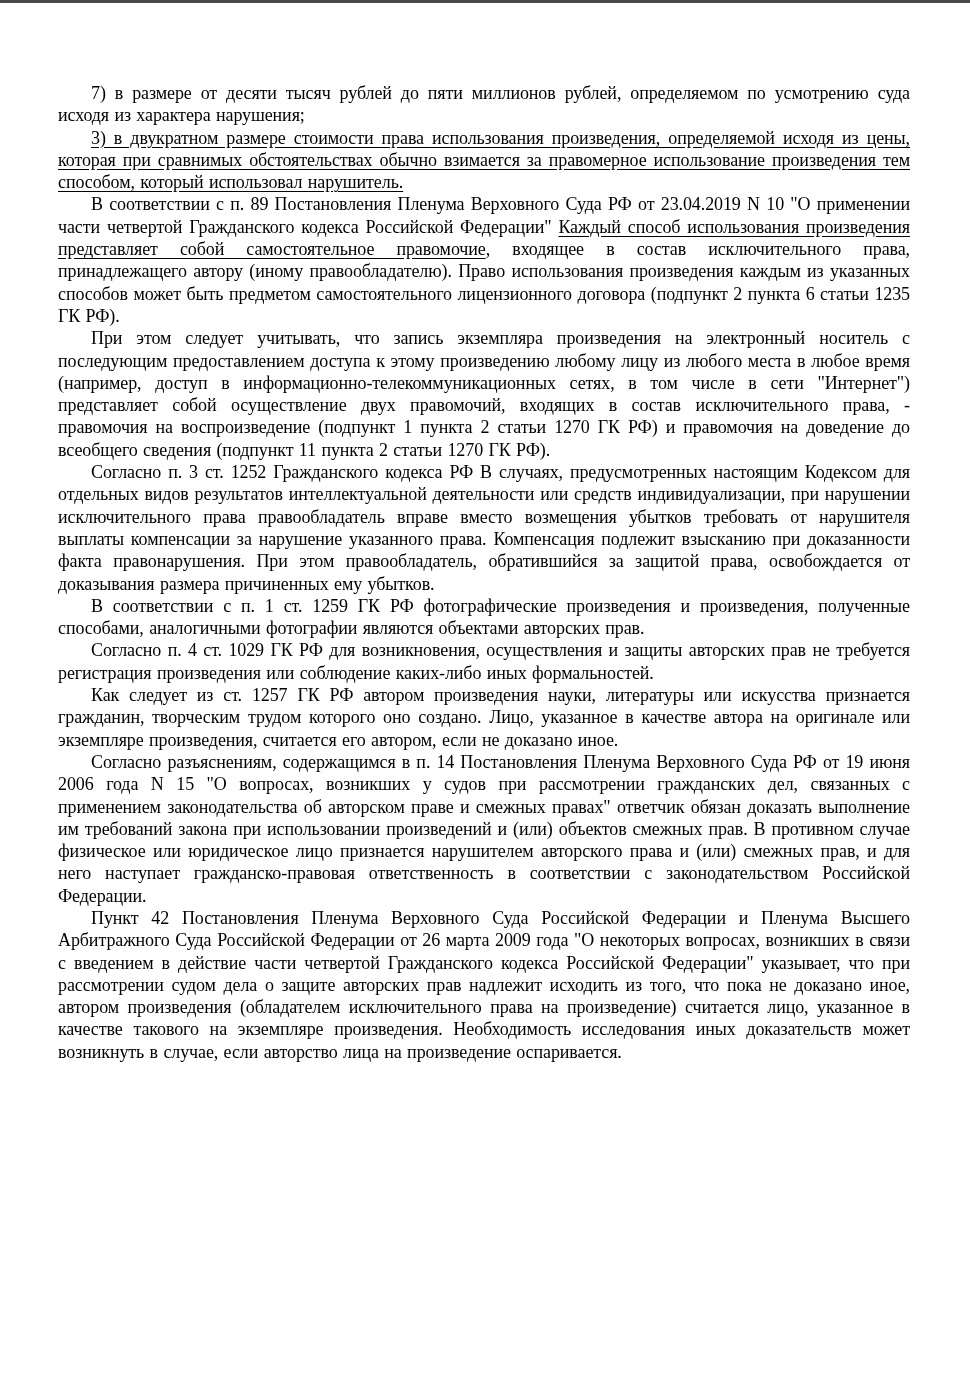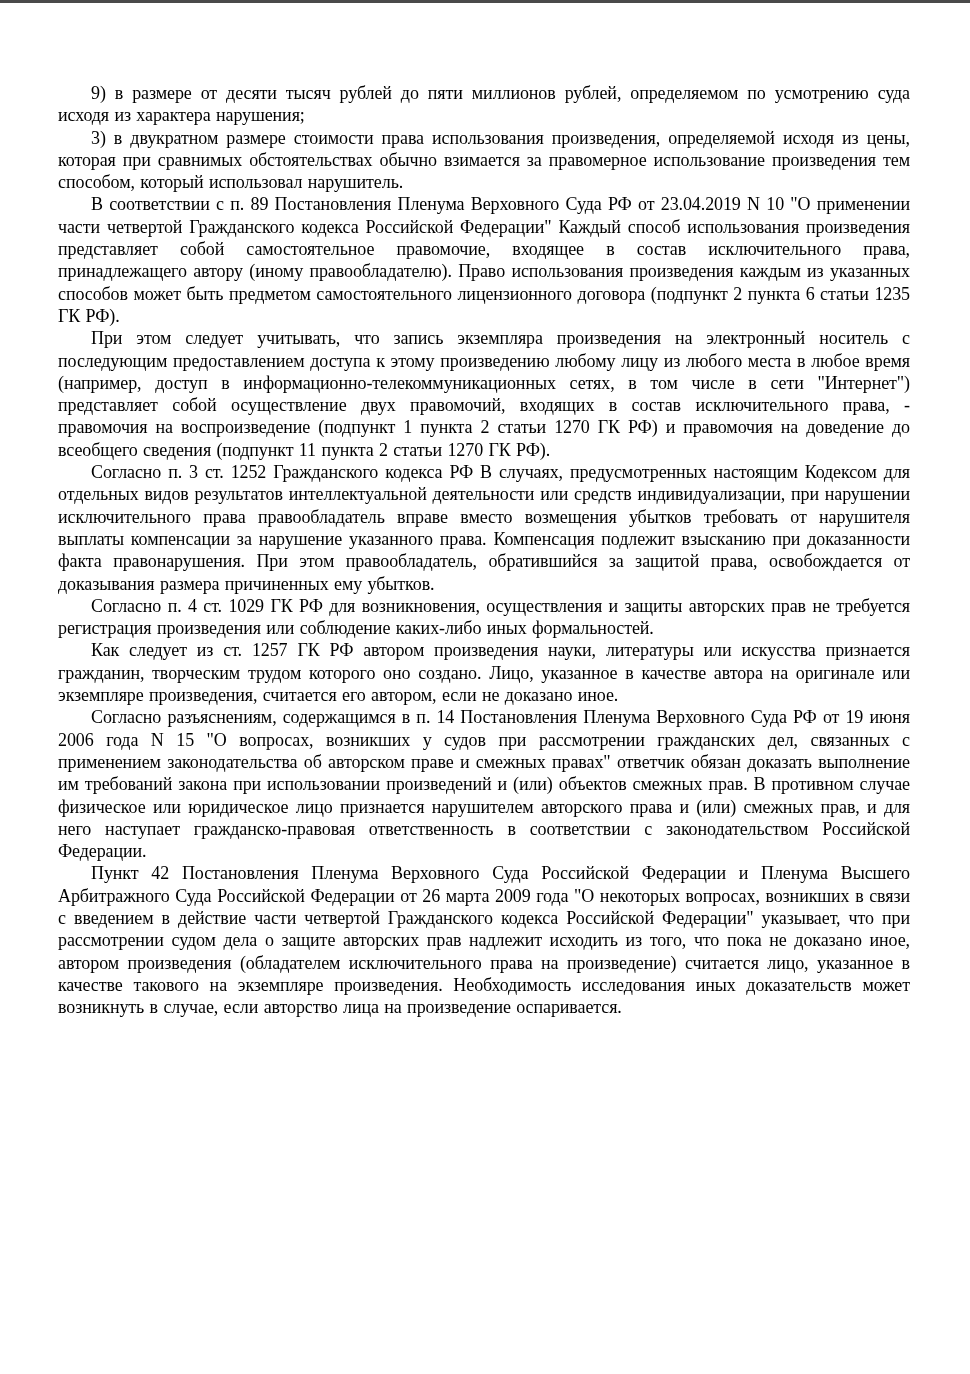--- a/index.html
+++ b/index.html
@@ -33,31 +33,33 @@
     margin: 0;
     padding: 0;
     text-align: justify;
     text-indent: 33px;
     font-size: 18px;
     line-height: 22.3px;
     letter-spacing: -0.1px;
     word-spacing: 1px;
   }
   .para .u {
+    text-decoration: underline;
     text-underline-offset: 3px;
   }
 </style>
 </head>
 <body>
 
 <div class="top-border"></div>
 
 <div class="doc-body">
-    <p class="para"><span>9) в размере от десяти тысяч рублей до пяти миллионов рублей, определяемом по усмотрению суда исходя из характера нарушения;</span></p>
+    <p class="para"><span>7) в размере от десяти тысяч рублей до пяти миллионов рублей, определяемом по усмотрению суда исходя из характера нарушения;</span></p>
     <p class="para"><span class="u">3) в двукратном размере стоимости права использования произведения, определяемой исходя из цены, которая при сравнимых обстоятельствах обычно взимается за правомерное использование произведения тем способом, который использовал нарушитель.</span></p>
     <p class="para"><span>В соответствии с п. 89 Постановления Пленума Верховного Суда РФ от 23.04.2019 N 10 "О применении части четвертой Гражданского кодекса Российской Федерации" </span><span class="u">Каждый способ использования произведения представляет собой самостоятельное правомочие</span><span>, входящее в состав исключительного права, принадлежащего автору (иному правообладателю). Право использования произведения каждым из указанных способов может быть предметом самостоятельного лицензионного договора (подпункт 2 пункта 6 статьи 1235 ГК РФ).</span></p>
     <p class="para"><span>При этом следует учитывать, что запись экземпляра произведения на электронный носитель с последующим предоставлением доступа к этому произведению любому лицу из любого места в любое время (например, доступ в информационно-телекоммуникационных сетях, в том числе в сети "Интернет") представляет собой осуществление двух правомочий, входящих в состав исключительного права, - правомочия на воспроизведение (подпункт 1 пункта 2 статьи 1270 ГК РФ) и правомочия на доведение до всеобщего сведения (подпункт 11 пункта 2 статьи 1270 ГК РФ).</span></p>
     <p class="para"><span>Согласно п. 3 ст. 1252 Гражданского кодекса РФ В случаях, предусмотренных настоящим Кодексом для отдельных видов результатов интеллектуальной деятельности или средств индивидуализации, при нарушении исключительного права правообладатель вправе вместо возмещения убытков требовать от нарушителя выплаты компенсации за нарушение указанного права. Компенсация подлежит взысканию при доказанности факта правонарушения. При этом правообладатель, обратившийся за защитой права, освобождается от доказывания размера причиненных ему убытков.</span></p>
+    <p class="para"><span>В соответствии с п. 1 ст. 1259 ГК РФ фотографические произведения и произведения, полученные способами, аналогичными фотографии являются объектами авторских прав.</span></p>
     <p class="para"><span>Согласно п. 4 ст. 1029 ГК РФ для возникновения, осуществления и защиты авторских прав не требуется регистрация произведения или соблюдение каких-либо иных формальностей.</span></p>
     <p class="para"><span>Как следует из ст. 1257 ГК РФ автором произведения науки, литературы или искусства признается гражданин, творческим трудом которого оно создано. Лицо, указанное в качестве автора на оригинале или экземпляре произведения, считается его автором, если не доказано иное.</span></p>
     <p class="para"><span>Согласно разъяснениям, содержащимся в п. 14 Постановления Пленума Верховного Суда РФ от 19 июня 2006 года N 15 "О вопросах, возникших у судов при рассмотрении гражданских дел, связанных с применением законодательства об авторском праве и смежных правах" ответчик обязан доказать выполнение им требований закона при использовании произведений и (или) объектов смежных прав. В противном случае физическое или юридическое лицо признается нарушителем авторского права и (или) смежных прав, и для него наступает гражданско-правовая ответственность в соответствии с законодательством Российской Федерации.</span></p>
     <p class="para"><span>Пункт 42 Постановления Пленума Верховного Суда Российской Федерации и Пленума Высшего Арбитражного Суда Российской Федерации от 26 марта 2009 года "О некоторых вопросах, возникших в связи с введением в действие части четвертой Гражданского кодекса Российской Федерации" указывает, что при рассмотрении судом дела о защите авторских прав надлежит исходить из того, что пока не доказано иное, автором произведения (обладателем исключительного права на произведение) считается лицо, указанное в качестве такового на экземпляре произведения. Необходимость исследования иных доказательств может возникнуть в случае, если авторство лица на произведение оспаривается.</span></p>
   </div>
 
 </body></html>

